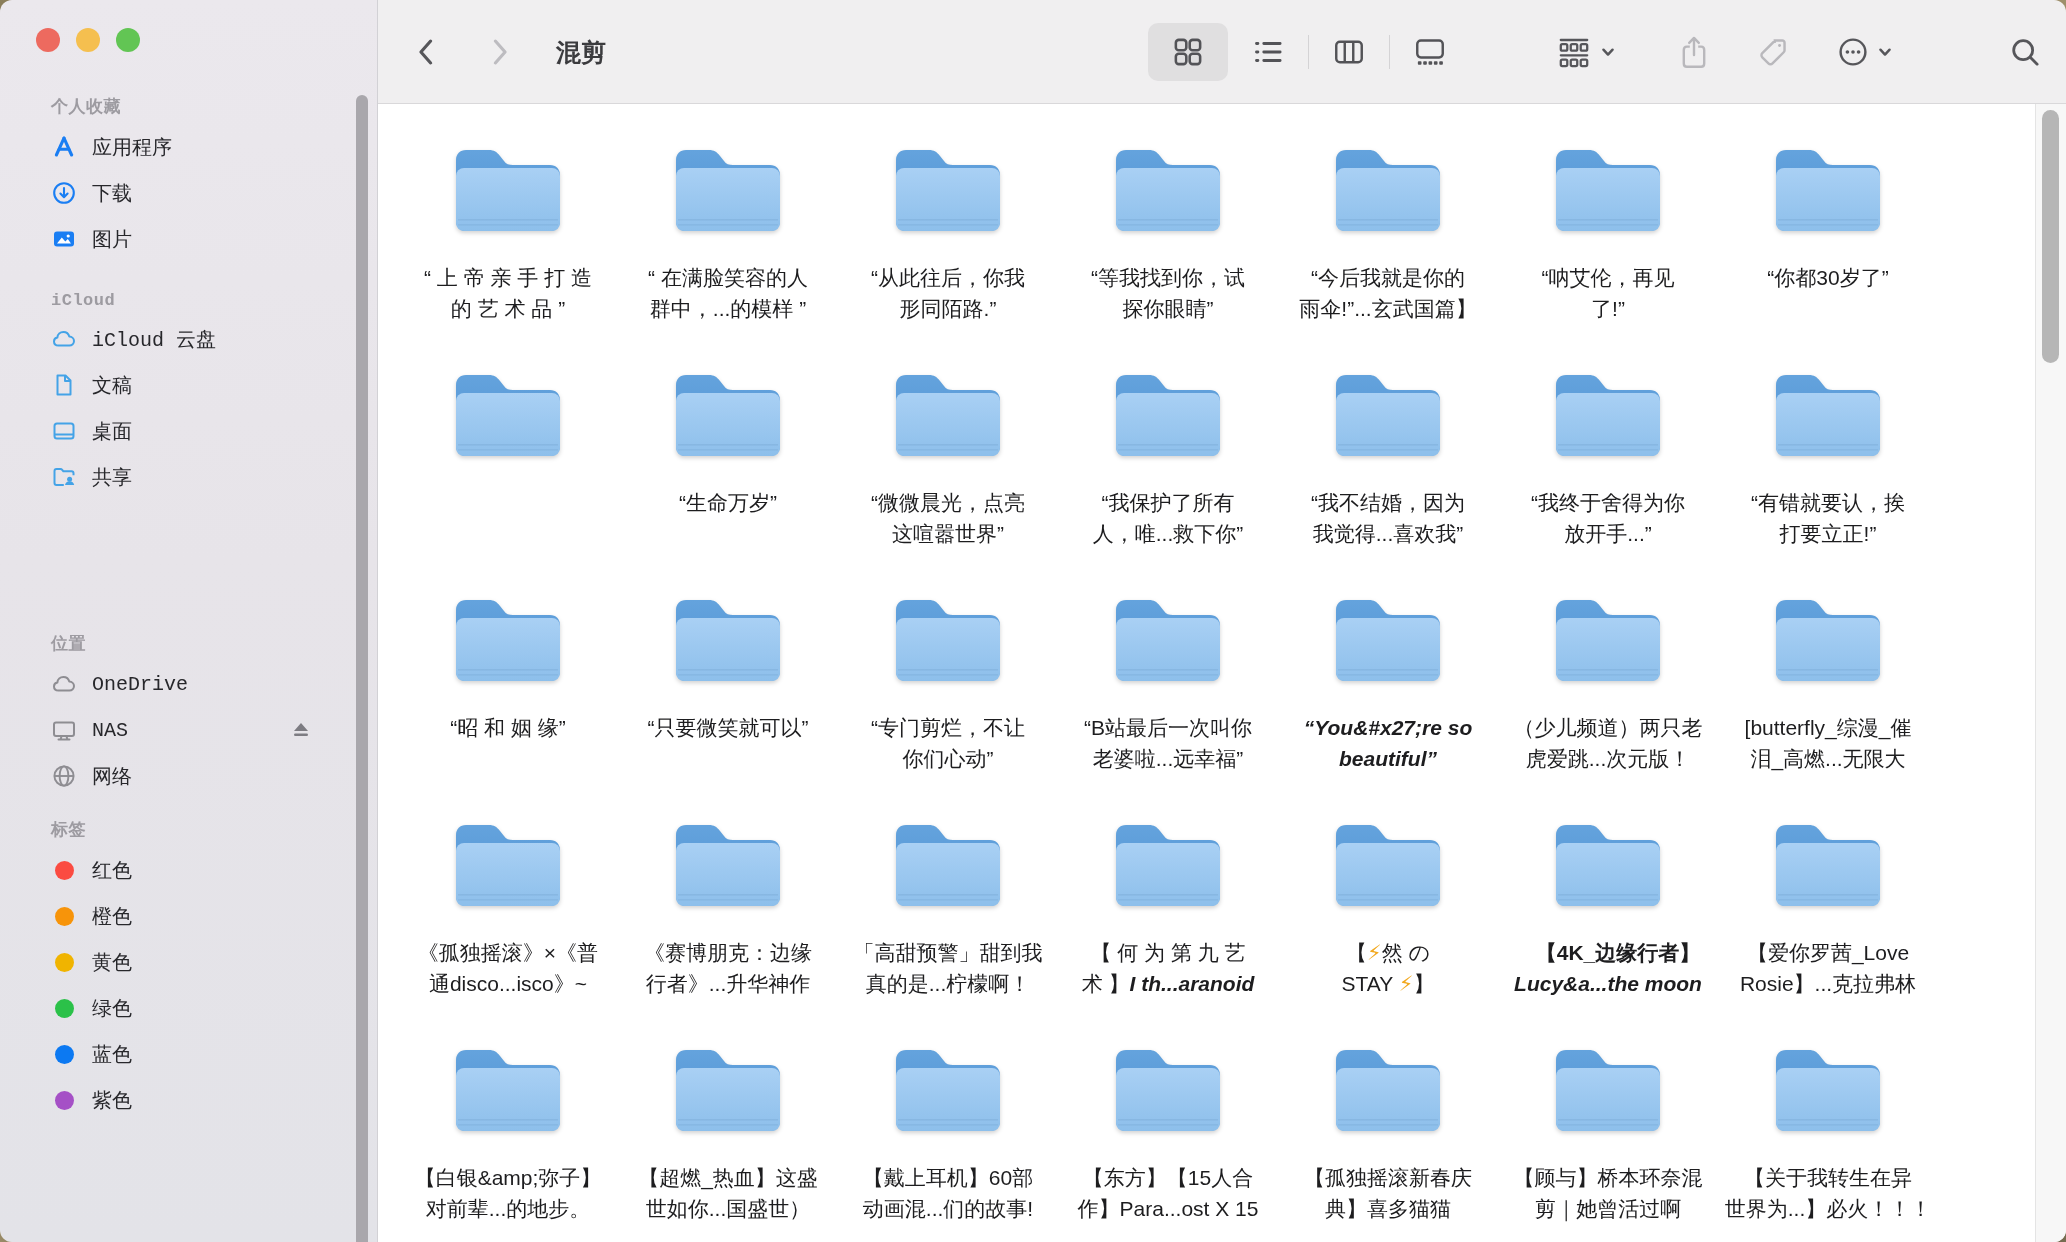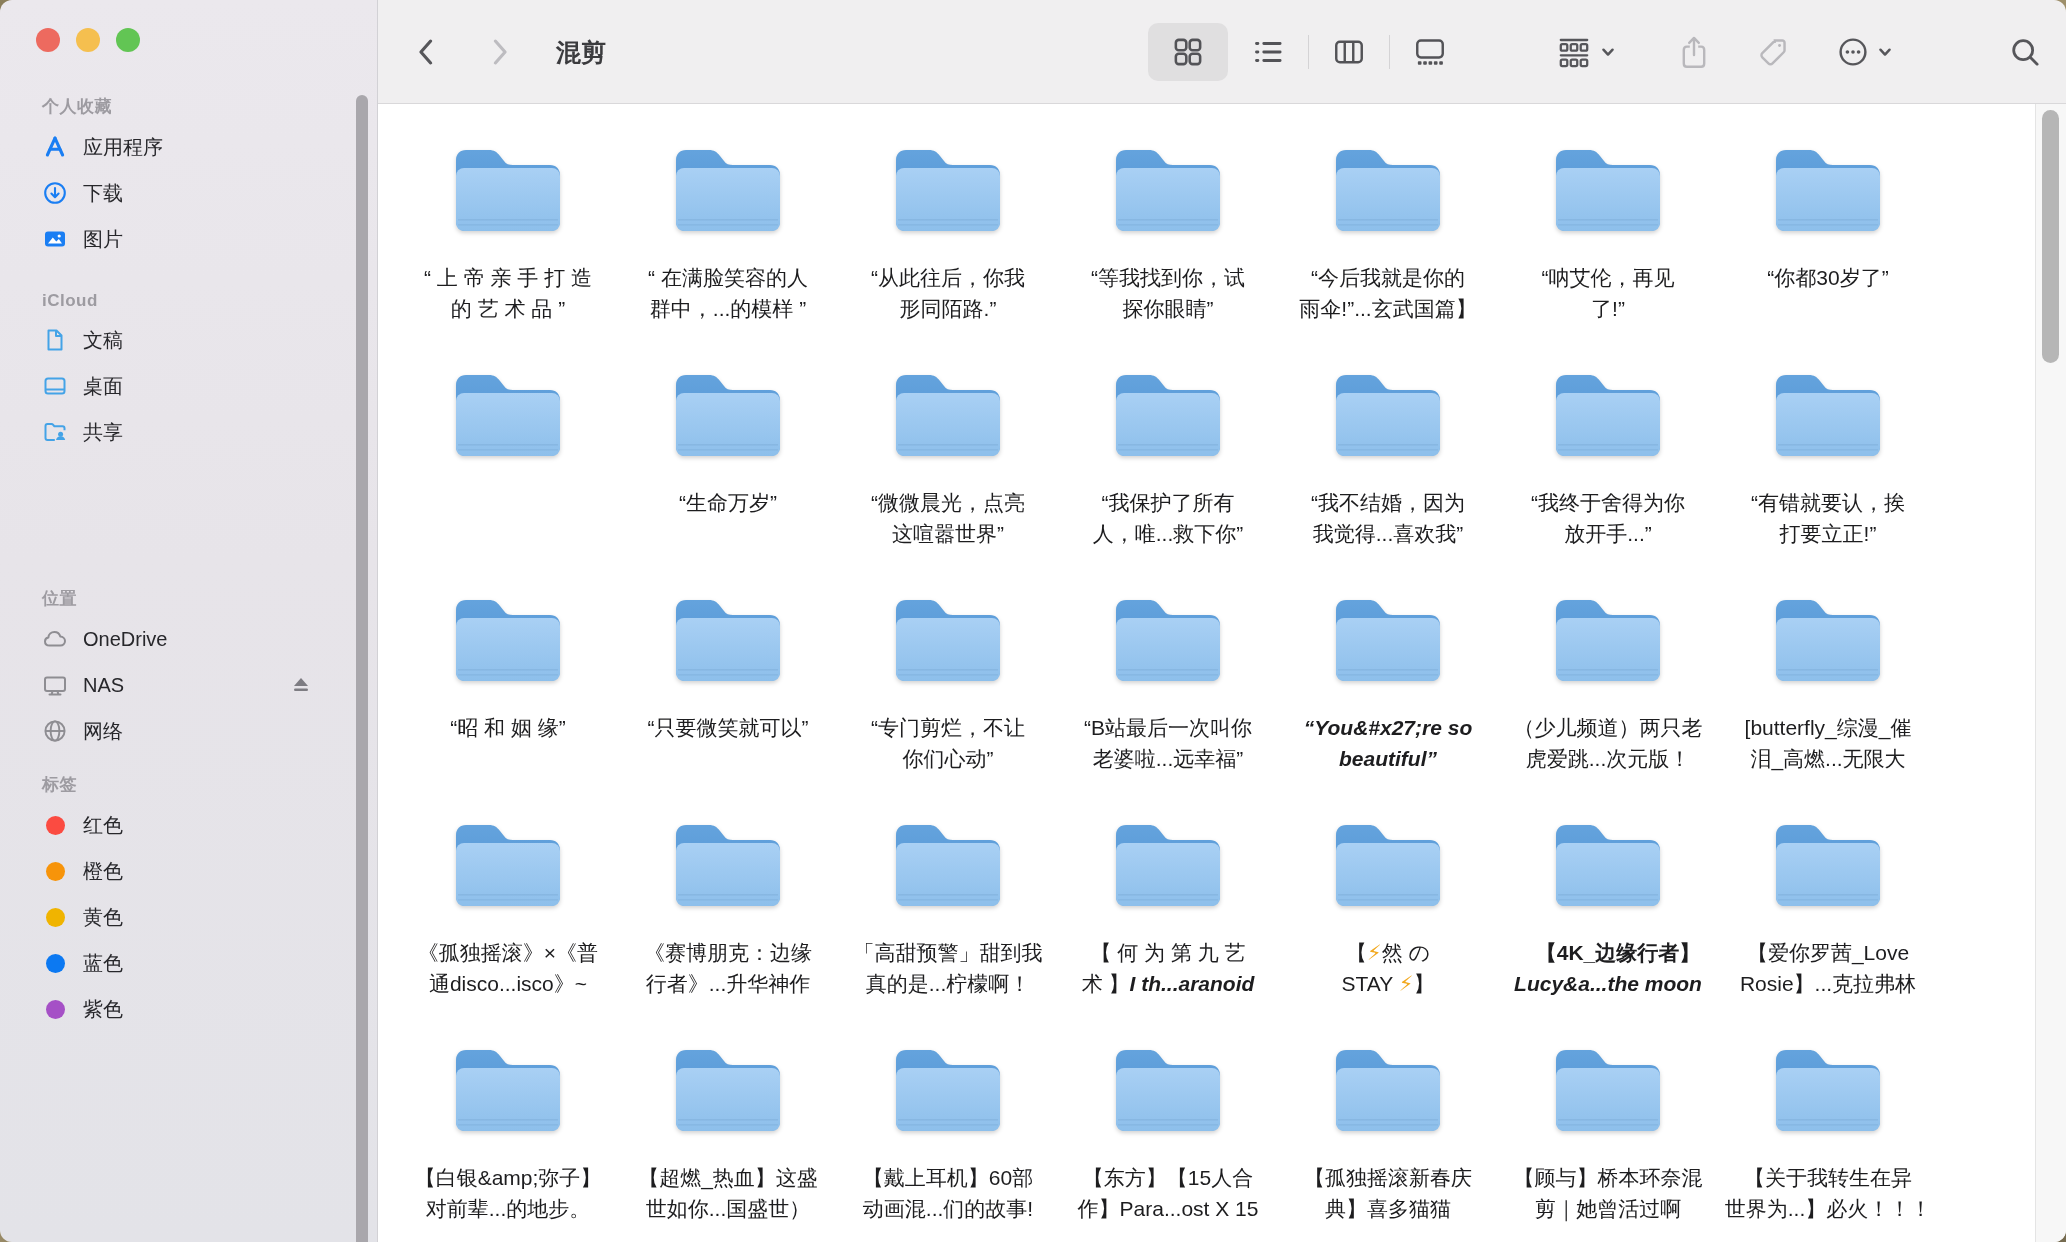--- a/index.html
+++ b/index.html
@@ -7,21 +7,21 @@
     background:linear-gradient(135deg,#93855f,#b7a67c 40%,#8d8060);
     user-select:none;cursor:default;}
   .window{position:absolute;inset:0;border-radius:12px;overflow:hidden;display:flex;
     box-shadow:0 20px 60px rgba(0,0,0,.4);}
   
   .sidebar{width:377px;flex:none;position:relative;
     background:linear-gradient(180deg,#ebe8ed 0%,#e7e4e9 45%,#e3e3e8 100%);
     border-right:1px solid #d2d1d5;}
   .traffic{position:absolute;top:28px;left:36px;display:flex;gap:16px;}
   .light{width:24px;height:24px;border-radius:50%;}
-  .sb-sections{position:absolute;top:88px;left:0;right:0;}
+  .sb-sections{position:absolute;top:88px;left:9px;right:0;font-family:Liberation Mono, monospace;}
   .sb-header{padding:7px 0 6px 42px;font-size:17px;font-weight:600;color:#9d9ba1;letter-spacing:.5px;}
   .sb-item{height:46px;display:flex;align-items:center;padding-left:40px;font-size:20px;color:#27272b;position:relative;}
   .sb-icon{width:30px;height:30px;margin-right:13px;display:flex;align-items:center;justify-content:center;flex:none;}
   .sb-label{white-space:nowrap;}
   .dot{width:19px;height:19px;border-radius:50%;display:block;}
   .sb-eject{position:absolute;right:64px;top:50%;transform:translateY(-50%);color:#7d7c82;display:flex;}
   .sb-scrollbar{position:absolute;right:9px;top:95px;bottom:-8px;width:12px;border-radius:7px;background:#a9a7ac;}
   
   .main{flex:1;display:flex;flex-direction:column;min-width:0;}
   .toolbar{height:103px;flex:none;background:#f0eff0;border-bottom:1px solid #d9d8da;position:relative;}
@@ -112,20 +112,28 @@
               </svg>
             </span>
             <span class="sb-label">图片</span>
           </div>
         </div>
         <div class="sb-section" style="margin-top: 22px;">
           <div class="sb-header">iCloud</div>
           <div class="sb-item">
             <span class="sb-icon" style="color: rgb(68, 163, 231);">
               <svg width="26" height="26" viewBox="0 0 26 26">
+                <path d="M7.5 19.5 C4.8 19.5 3 17.8 3 15.4 C3 13.3 4.5 11.8 6.4 11.5 C6.6 8.3 9.2 6 12.4 6 C15.2 6 17.6 7.9 18.3 10.6 C20.9 10.8 23 12.6 23 15.1 C23 17.6 21 19.5 18.4 19.5 Z" fill="none" stroke="currentColor" stroke-width="2" stroke-linejoin="round"></path>
+              </svg>
+            </span>
+            <span class="sb-label">iCloud 云盘</span>
+          </div>
+          <div class="sb-item">
+            <span class="sb-icon" style="color: rgb(68, 163, 231);">
+              <svg width="26" height="26" viewBox="0 0 26 26">
                 <g fill="none" stroke="currentColor" stroke-width="2" stroke-linejoin="round">
                   <path d="M6.5 3.5 H14.5 L19.5 8.5 V22.5 H6.5 Z"></path>
                   <path d="M14 4 V9 H19"></path>
                 </g>
               </svg>
             </span>
             <span class="sb-label">文稿</span>
           </div>
           <div class="sb-item">
             <span class="sb-icon" style="color: rgb(68, 163, 231);">
@@ -204,20 +212,26 @@
             <span class="sb-icon">
               <span class="dot" style="background: rgb(247, 148, 10);"></span>
             </span>
             <span class="sb-label">橙色</span>
           </div>
           <div class="sb-item">
             <span class="sb-icon">
               <span class="dot" style="background: rgb(240, 180, 0);"></span>
             </span>
             <span class="sb-label">黄色</span>
+          </div>
+          <div class="sb-item">
+            <span class="sb-icon">
+              <span class="dot" style="background: rgb(43, 193, 73);"></span>
+            </span>
+            <span class="sb-label">绿色</span>
           </div>
           <div class="sb-item">
             <span class="sb-icon">
               <span class="dot" style="background: rgb(12, 121, 242);"></span>
             </span>
             <span class="sb-label">蓝色</span>
           </div>
           <div class="sb-item">
             <span class="sb-icon">
               <span class="dot" style="background: rgb(165, 80, 198);"></span>

